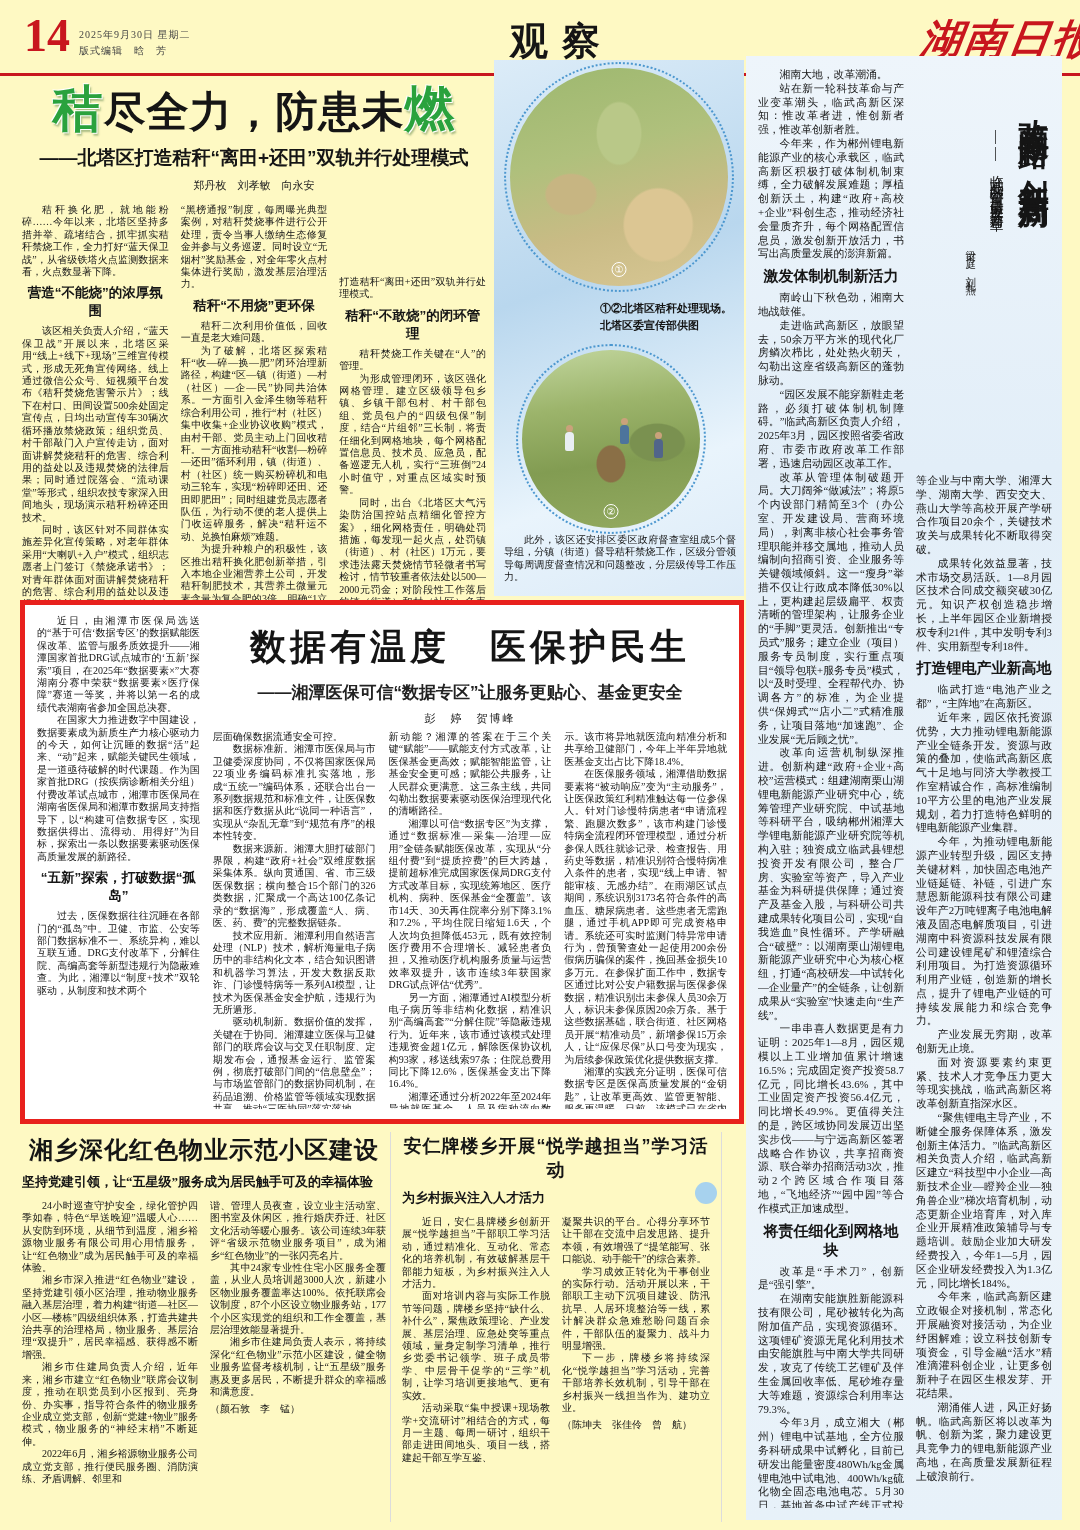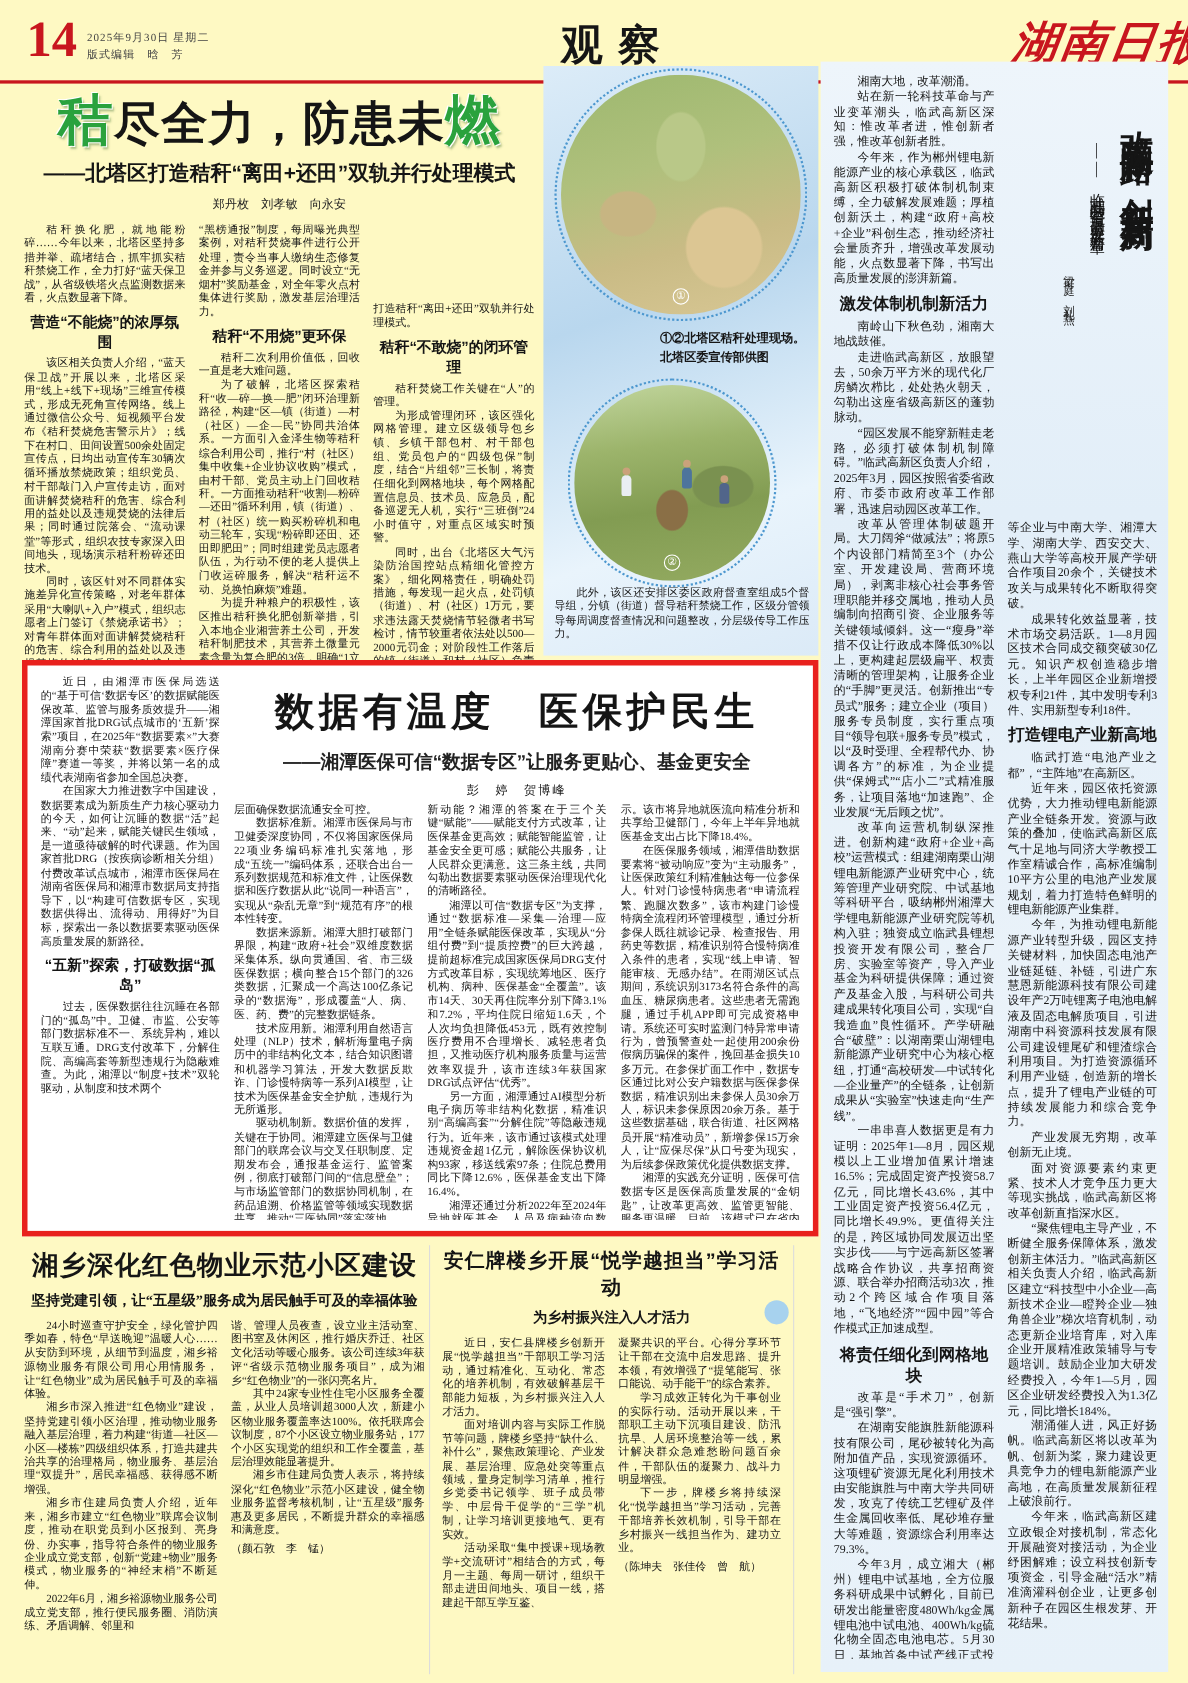--- a/index.html
+++ b/index.html
@@ -98,21 +98,21 @@
 
   
   .b-art{position:absolute;top:1132px;height:390px;}
   .bl-art{left:22px;width:364px;}
   .bm-art{left:390px;width:332px;border-left:1px solid #dcdcdc;border-right:1px solid #dcdcdc;
         padding:0 11px;}
   .b-title{text-align:center;font-family:"Liberation Sans","DejaVu Sans",sans-serif;
         font-weight:900;margin:2px 0 7px;letter-spacing:1px;}
   .bl-art .b-title{font-size:24px;}
   .bm-art .b-title{font-size:18px;}
-  .b-sub{text-align:center;font-size:13px;font-weight:700;margin:0 0 9px;
+  .b-sub{font-size:13px;font-weight:700;margin:0 0 9px;
         font-family:Liberation Serif, serif;}
   .b-cols{display:flex;gap:12px;height:calc(100% - 84px);overflow:hidden;}
   .b-cols .tcol{flex:1;}
   .deco-dot{position:absolute;right:4px;top:50px;width:22px;height:22px;border-radius:50%;
         background:#a7d2ee;}
 </style>
 </head>
 <body>
 
 <div class="page">
@@ -212,21 +212,21 @@
         <p class="para cont">示。该市将异地就医流向精准分析和共享给卫健部门，今年上半年异地就医基金支出占比下降18.4%。</p>
         <p class="para">在医保服务领域，湘潭借助数据要素将“被动响应”变为“主动服务”，让医保政策红利精准触达每一位参保人。针对门诊慢特病患者“申请流程繁、跑腿次数多”，该市构建门诊慢特病全流程闭环管理模型，通过分析参保人既往就诊记录、检查报告、用药史等数据，精准识别符合慢特病准入条件的患者，实现“线上申请、智能审核、无感办结”。在雨湖区试点期间，系统识别3173名符合条件的高血压、糖尿病患者。这些患者无需跑腿，通过手机APP即可完成资格申请。系统还可实时监测门特异常申请行为，曾预警查处一起使用200余份假病历骗保的案件，挽回基金损失10多万元。在参保扩面工作中，数据专区通过比对公安户籍数据与医保参保数据，精准识别出未参保人员30余万人，标识未参保原因20余万条。基于这些数据基础，联合街道、社区网格员开展“精准动员”，新增参保15万余人，让“应保尽保”从口号变为现实，为后续参保政策优化提供数据支撑。</p>
         <p class="para">湘潭的实践充分证明，医保可信数据专区是医保高质量发展的“金钥匙”，让改革更高效、监管更智能、服务更温暖。目前，该模式已在省内外多地推广实施。湘潭市医保局负责人表示，将继续深化可信“数据专区”建设，提升医保治理现代化水平，助力健康中国建设。</p>
       </div>
   </section>
 
   <section class="right-art">
     <div class="ra-colA tcol">
         <p class="para">湘南大地，改革潮涌。</p>
         <p class="para">站在新一轮科技革命与产业变革潮头，临武高新区深知：惟改革者进，惟创新者强，惟改革创新者胜。</p>
-        <p class="para">今年来，作为郴州锂电新能源产业的核心承载区，临武高新区积极打破体制机制束缚，全力破解发展难题；厚植创新沃土，构建“政府+高校+企业”科创生态，推动经济社会量质齐升，增强改革发展动能，火点数显著下降，书写出高质量发展的澎湃新篇。</p>
+        <p class="para">今年来，作为郴州锂电新能源产业的核心承载区，临武高新区积极打破体制机制束缚，全力破解发展难题；厚植创新沃土，构建“政府+高校+企业”科创生态，推动经济社会量质齐升，每个网格配置信息员，激发创新开放活力，书写出高质量发展的澎湃新篇。</p>
         <div class="subhead">激发体制机制新活力</div>
         <p class="para">南岭山下秋色劲，湘南大地战鼓催。</p>
         <p class="para">走进临武高新区，放眼望去，50余万平方米的现代化厂房鳞次栉比，处处热火朝天，勾勒出这座省级高新区的蓬勃脉动。</p>
         <p class="para">“园区发展不能穿新鞋走老路，必须打破体制机制障碍。”临武高新区负责人介绍，2025年3月，园区按照省委省政府、市委市政府改革工作部署，迅速启动园区改革工作。</p>
         <p class="para">改革从管理体制破题开局。大刀阔斧“做减法”；将原5个内设部门精简至3个（办公室、开发建设局、营商环境局），剥离非核心社会事务管理职能并移交属地，推动人员编制向招商引资、企业服务等关键领域倾斜。这一“瘦身”举措不仅让行政成本降低30%以上，更构建起层级扁平、权责清晰的管理架构，让服务企业的“手脚”更灵活。创新推出“专员式”服务；建立企业（项目）服务专员制度，实行重点项目“领导包联+服务专员”模式，以“及时受理、全程帮代办、协调各方”的标准，为企业提供“保姆式”“店小二”式精准服务，让项目落地“加速跑”、企业发展“无后顾之忧”。</p>
         <p class="para">改革向运营机制纵深推进。创新构建“政府+企业+高校”运营模式：组建湖南栗山湖锂电新能源产业研究中心，统筹管理产业研究院、中试基地等科研平台，吸纳郴州湘潭大学锂电新能源产业研究院等机构入驻；独资成立临武县锂想投资开发有限公司，整合厂房、实验室等资产，导入产业基金为科研提供保障；通过资产及基金入股，与科研公司共建成果转化项目公司，实现“自我造血”良性循环。产学研融合“破壁”：以湖南栗山湖锂电新能源产业研究中心为核心枢纽，打通“高校研发—中试转化—企业量产”的全链条，让创新成果从“实验室”快速走向“生产线”。</p>
         <p class="para">一串串喜人数据更是有力证明：2025年1—8月，园区规模以上工业增加值累计增速16.5%；完成固定资产投资58.7亿元，同比增长43.6%，其中工业固定资产投资56.4亿元，同比增长49.9%。更值得关注的是，跨区域协同发展迈出坚实步伐——与宁远高新区签署战略合作协议，共享招商资源、联合举办招商活动3次，推动2个跨区域合作项目落地，“飞地经济”“园中园”等合作模式正加速成型。</p>
         <div class="subhead">将责任细化到网格地块</div>
         <p class="para">改革是“手术刀”，创新是“强引擎”。</p>
         <p class="para">在湖南安能旗胜新能源科技有限公司，尾砂被转化为高附加值产品，实现资源循环。这项锂矿资源无尾化利用技术由安能旗胜与中南大学共同研发，攻克了传统工艺锂矿及伴生金属回收率低、尾砂堆存量大等难题，资源综合利用率达79.3%。</p>
@@ -241,22 +241,22 @@
       <div class="ra-colB tcol">
           <p class="para cont">等企业与中南大学、湘潭大学、湖南大学、西安交大、燕山大学等高校开展产学研合作项目20余个，关键技术攻关与成果转化不断取得突破。</p>
           <p class="para">成果转化效益显著，技术市场交易活跃。1—8月园区技术合同成交额突破30亿元。知识产权创造稳步增长，上半年园区企业新增授权专利21件，其中发明专利3件、实用新型专利18件。</p>
           <div class="subhead">打造锂电产业新高地</div>
           <p class="para">临武打造“电池产业之都”，“主阵地”在高新区。</p>
           <p class="para">近年来，园区依托资源优势，大力推动锂电新能源产业全链条开发。资源与政策的叠加，使临武高新区底气十足地与同济大学教授工作室精诚合作，高标准编制10平方公里的电池产业发展规划，着力打造特色鲜明的锂电新能源产业集群。</p>
           <p class="para">今年，为推动锂电新能源产业转型升级，园区支持关键材料，加快固态电池产业链延链、补链，引进广东慧恩新能源科技有限公司建设年产2万吨锂离子电池电解液及固态电解质项目，引进湖南中科资源科技发展有限公司建设锂尾矿和锂渣综合利用项目。为打造资源循环利用产业链，创造新的增长点，提升了锂电产业链的可持续发展能力和综合竞争力。</p>
           <p class="para">产业发展无穷期，改革创新无止境。</p>
           <p class="para">面对资源要素约束更紧、技术人才竞争压力更大等现实挑战，临武高新区将改革创新直指深水区。</p>
           <p class="para">“聚焦锂电主导产业，不断健全服务保障体系，激发创新主体活力。”临武高新区相关负责人介绍，临武高新区建立“科技型中小企业—高新技术企业—瞪羚企业—独角兽企业”梯次培育机制，动态更新企业培育库，对入库企业开展精准政策辅导与专题培训。鼓励企业加大研发经费投入，今年1—5月，园区企业研发经费投入为1.3亿元，同比增长184%。</p>
+          <p class="para">今年来，临武高新区建立政银企对接机制，常态化开展融资对接活动，为企业纾困解难；设立科技创新专项资金，引导金融“活水”精准滴灌科创企业，让更多创新种子在园区生根发芽、开花结果。</p>
           <p class="para">潮涌催人进，风正好扬帆。临武高新区将以改革为帆、创新为桨，聚力建设更具竞争力的锂电新能源产业高地，在高质量发展新征程上破浪前行。</p>
-          <p class="para">今年来，临武高新区建立政银企对接机制，常态化开展融资对接活动，为企业纾困解难；设立科技创新专项资金，引导金融“活水”精准滴灌科创企业，让更多创新种子在园区生根发芽、开花结果。</p>
         </div>
     </div>
   </section>
 
   <section class="b-art bl-art">
     <h3 class="b-title">湘乡深化红色物业示范小区建设</h3>
     <div class="b-sub">坚持党建引领，让“五星级”服务成为居民触手可及的幸福体验</div>
     <div class="b-cols">
       <div class="tcol">
           <p class="para">24小时巡查守护安全，绿化管护四季如春，特色“早送晚迎”温暖人心……从安防到环境，从细节到温度，湘乡裕源物业服务有限公司用心用情服务，让“红色物业”成为居民触手可及的幸福体验。</p>

